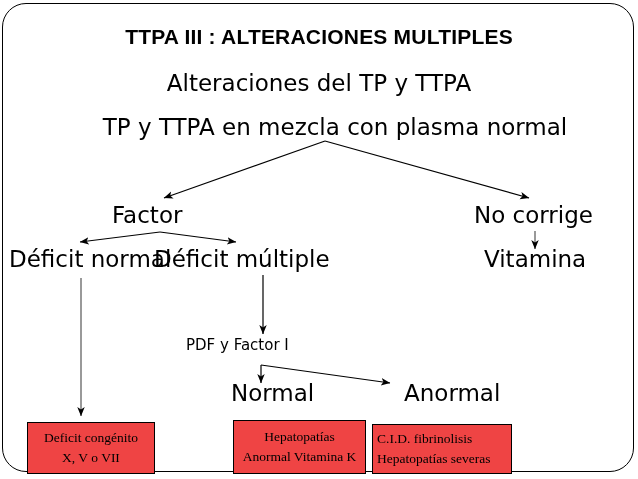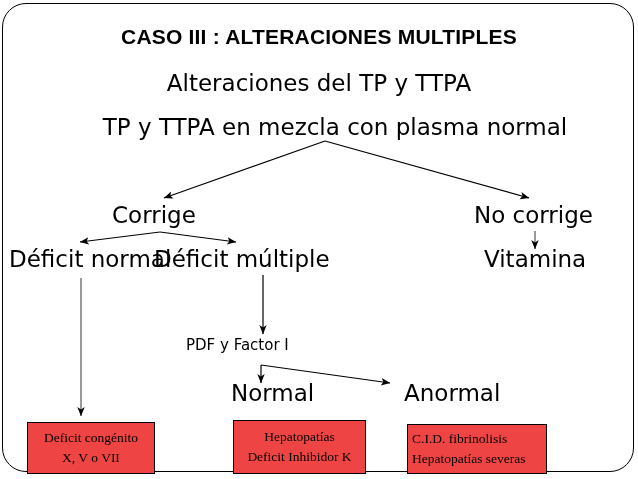--- a/index.html
+++ b/index.html
@@ -124,21 +124,21 @@
   #box-mid {
     left: 220px;
     top: 420px;
     width: 133px;
     height: 54px;
     align-items: center;
     text-align: center;
     margin-left: 13px;
   }
   #box-right {
-    left: 407px;
+    left: 372px;
     top: 424px;
     width: 140px;
     height: 50px;
     align-items: flex-start;
     text-align: center;
   }
   svg#arrows {
     position: absolute;
     left: 0;
     top: 0;
@@ -170,27 +170,27 @@
     <line x1="535" y1="231" x2="535" y2="249" stroke="#555555" stroke-width="1.2" marker-end="url(#ah)"></line>
 
     <line x1="81" y1="278" x2="81" y2="416" stroke="#555555" stroke-width="1.2" marker-end="url(#ah)"></line>
 
     <line x1="263" y1="275" x2="263" y2="334" stroke="#000000" stroke-width="1.2" marker-end="url(#ah)"></line>
 
     <line x1="261" y1="365" x2="261" y2="383" stroke="#000000" stroke-width="1.2" marker-end="url(#ah)"></line>
     <path d="M261,365 L390,383" fill="none" stroke="#000000" stroke-width="1.2" marker-end="url(#ah)"></path>
   </svg>
 
-  <div class="txt" id="title">CASO III : ALTERACIONES MULTIPLES</div>
+  <div class="txt" id="title">TTPA III : ALTERACIONES MULTIPLES</div>
 
   <div class="txt" id="subtitle1">Alteraciones del TP y TTPA</div>
 
   <div class="txt" id="subtitle2">TP y TTPA en mezcla con plasma normal</div>
 
-  <div class="txt" id="lbl-corrige">Corrige</div>
+  <div class="txt" id="lbl-corrige">Factor</div>
 
   <div class="txt" id="lbl-nocorrige">No corrige</div>
 
   <div class="txt" id="lbl-deficit-aislado">Déficit normal</div>
 
   <div class="txt" id="lbl-deficit-multiple">Déficit múltiple</div>
 
   <div class="txt" id="lbl-inhibidor">Vitamina</div>
 
   <div class="txt" id="lbl-pdf">PDF y Factor I</div>
@@ -199,21 +199,21 @@
 
   <div class="txt" id="lbl-normal">Normal</div>
 
   <div class="box" id="box-left">
     <div class="line">Deficit congénito</div>
     <div class="line">X, V o VII</div>
   </div>
 
   <div class="box" id="box-mid">
     <div class="line">Hepatopatías</div>
-    <div class="line">Deficit Inhibidor K</div>
+    <div class="line">Anormal Vitamina K</div>
   </div>
 
   <div class="box" id="box-right">
     <div class="line">C.I.D. fibrinolisis</div>
     <div class="line">Hepatopatías severas</div>
   </div>
 
 </div>
 
 </body></html>

